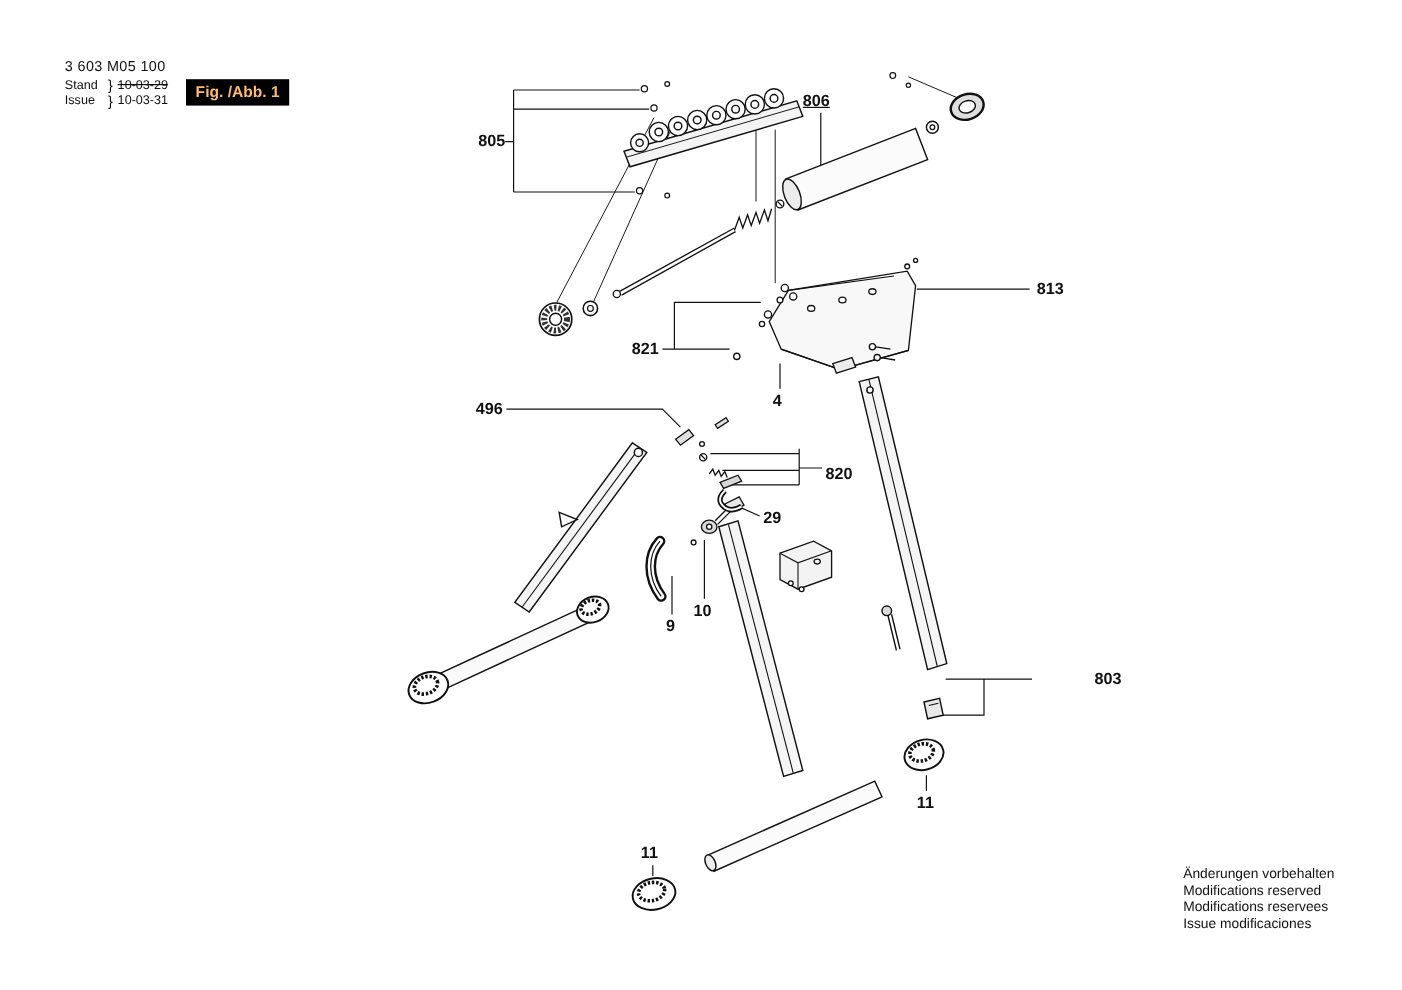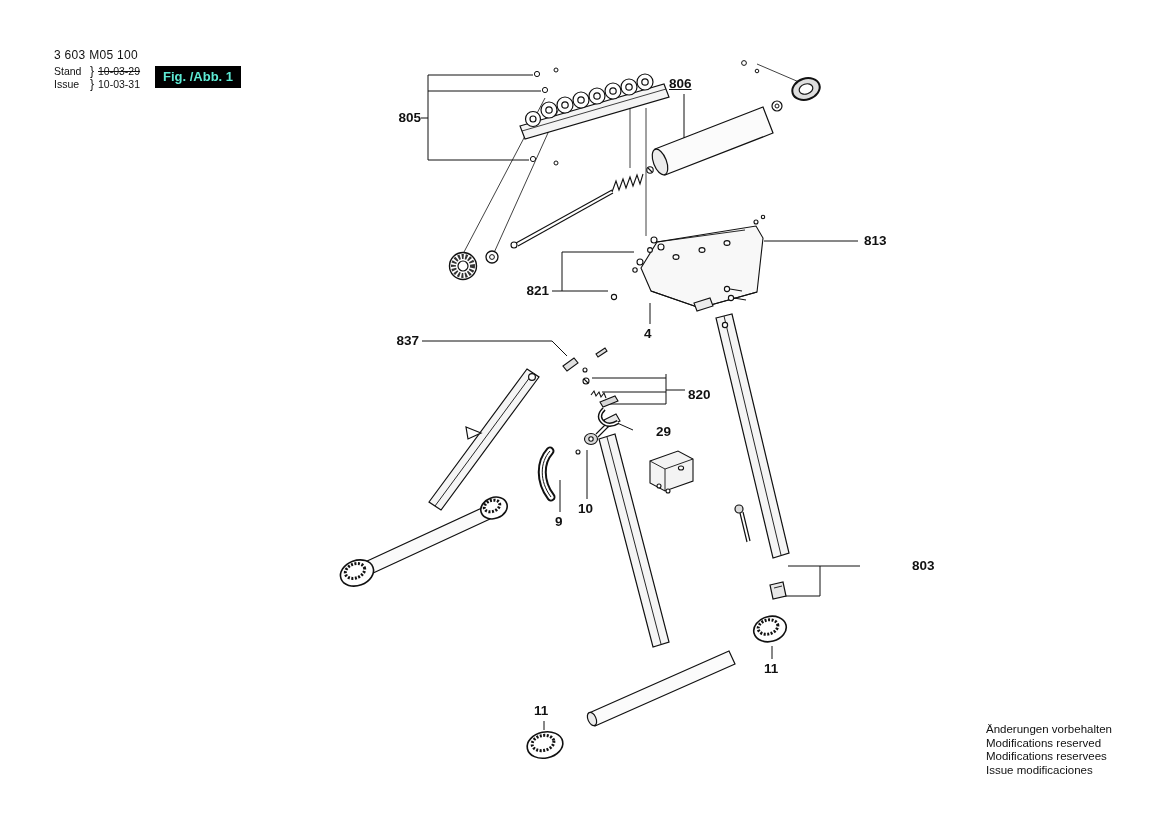--- a/index.html
+++ b/index.html
@@ -20,21 +20,21 @@
   }
   
   .header { position: absolute; left: 54px; top: 48px; width: 240px; }
   .doc-number { font-size: 12px; letter-spacing: 0.3px; margin-bottom: 3px; }
   .meta-row { font-size: 10.5px; line-height: 13px; display: flex; align-items: center; }
   .meta-row .lbl { width: 34px; display: inline-block; }
   .meta-row .brace { font-size: 12px; margin: 0 4px 0 2px; }
   .strike { text-decoration: line-through; }
   .figbox {
     position: absolute; left: 101px; top: 18px;
-    background: #000; color: #5eead4;
+    background: #000; color: #fdba74;
     font-weight: bold; font-size: 13px;
     padding: 3px 8px 4px 8px;
     white-space: nowrap;
   }
   
   .plabel {
     position: absolute;
     font-weight: bold;
     font-size: 13.5px;
     white-space: nowrap;
@@ -253,23 +253,23 @@
       <span>10-03-31</span>
     </div>
     <div class="figbox">Fig. /Abb. 1</div>
   </div>
 
   <div class="plabel right" style="left:385px; top:110px; width:36px;">805</div>
   <div class="plabel" style="left:669px; top:76px;text-decoration:underline;">806</div>
   <div class="plabel" style="left:864px; top:233px;">813</div>
   <div class="plabel right" style="left:515px; top:283px; width:34px;">821</div>
   <div class="plabel" style="left:644px; top:326px;">4</div>
-  <div class="plabel right" style="left:385px; top:333px; width:34px;">837</div>
+  <div class="plabel right" style="left:385px; top:333px; width:34px;">496</div>
   <div class="plabel" style="left:688px; top:387px;">820</div>
-  <div class="plabel" style="left:636px; top:424px;margin-left:20px;">29</div>
+  <div class="plabel" style="left:636px; top:424px;">29</div>
   <div class="plabel" style="left:578px; top:501px;">10</div>
   <div class="plabel" style="left:555px; top:514px;">9</div>
   <div class="plabel" style="left:864px; top:558px;margin-left:48px;">803</div>
   <div class="plabel" style="left:764px; top:661px;">11</div>
   <div class="plabel" style="left:534px; top:703px;">11</div>
 
   <div class="footer">
     <div>Änderungen vorbehalten</div>
     <div>Modifications reserved</div>
     <div>Modifications reservees</div>

